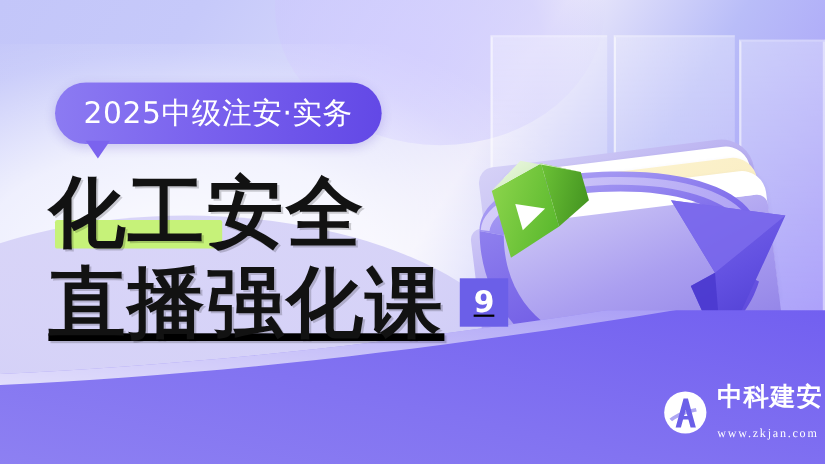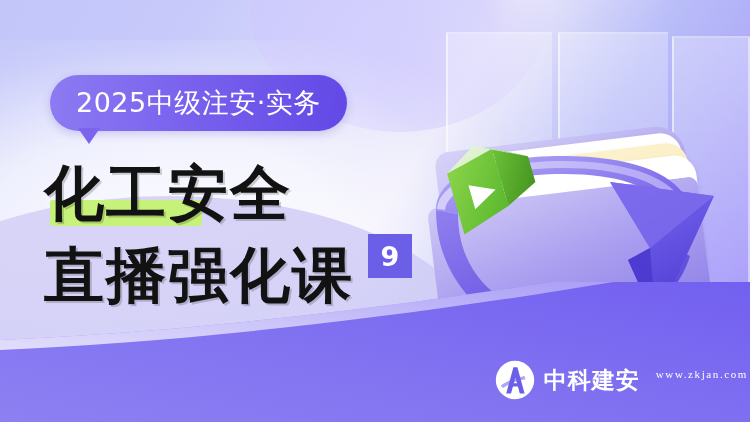--- a/index.html
+++ b/index.html
@@ -155,30 +155,30 @@
     position: absolute;
     left: 6px; top: 48px;
     width: 152px; height: 26px;
     background: #c6f279;
     border-radius: 2px;
   }
 
   .hl-text {
     position: relative;
     font-family: "DejaVu Sans", "Liberation Sans", sans-serif;
-    font-size: 60px;
+    font-size: 70px;
     font-weight: bold;
     color: #121212;
     line-height: 82px;
     letter-spacing: 2px;
     white-space: nowrap;
     text-shadow: 2px 2px 0 rgba(0,0,0,0.18);
   }
 
-  .hl-row-2 { display: flex; align-items: flex-start; }
+  .hl-row-2 { display: flex; align-items: center; text-decoration: underline; }
 
   .count-badge {
     display: inline-flex;
     align-items: center;
     justify-content: center;
     width: 44px; height: 44px;
     margin-left: 14px;
     background: #6b5fe8;
     color: #ffffff;
     font-size: 27px;
@@ -186,21 +186,21 @@
     font-family: "DejaVu Sans", "Liberation Sans", sans-serif;
     line-height: 1;
   }
 
   
   .logo {
     position: absolute; right: 22px; bottom: 22px;
     display: flex; align-items: center; gap: 9px;
   }
   .logo-mark { width: 40px; height: 40px; flex: 0 0 40px; }
-  .logo-text { display: flex; flex-direction: row; gap: 16px; justify-content: center; }
+  .logo-text { display: flex; flex-direction: column; gap: 16px; justify-content: center; }
   .logo-name {
     color: #ffffff;
     font-size: 23px;
     font-weight: bold;
     letter-spacing: 1px;
     line-height: 1;
     font-family: "DejaVu Sans", "Liberation Sans", sans-serif;
   }
   .logo-url {
     color: #ffffff;

